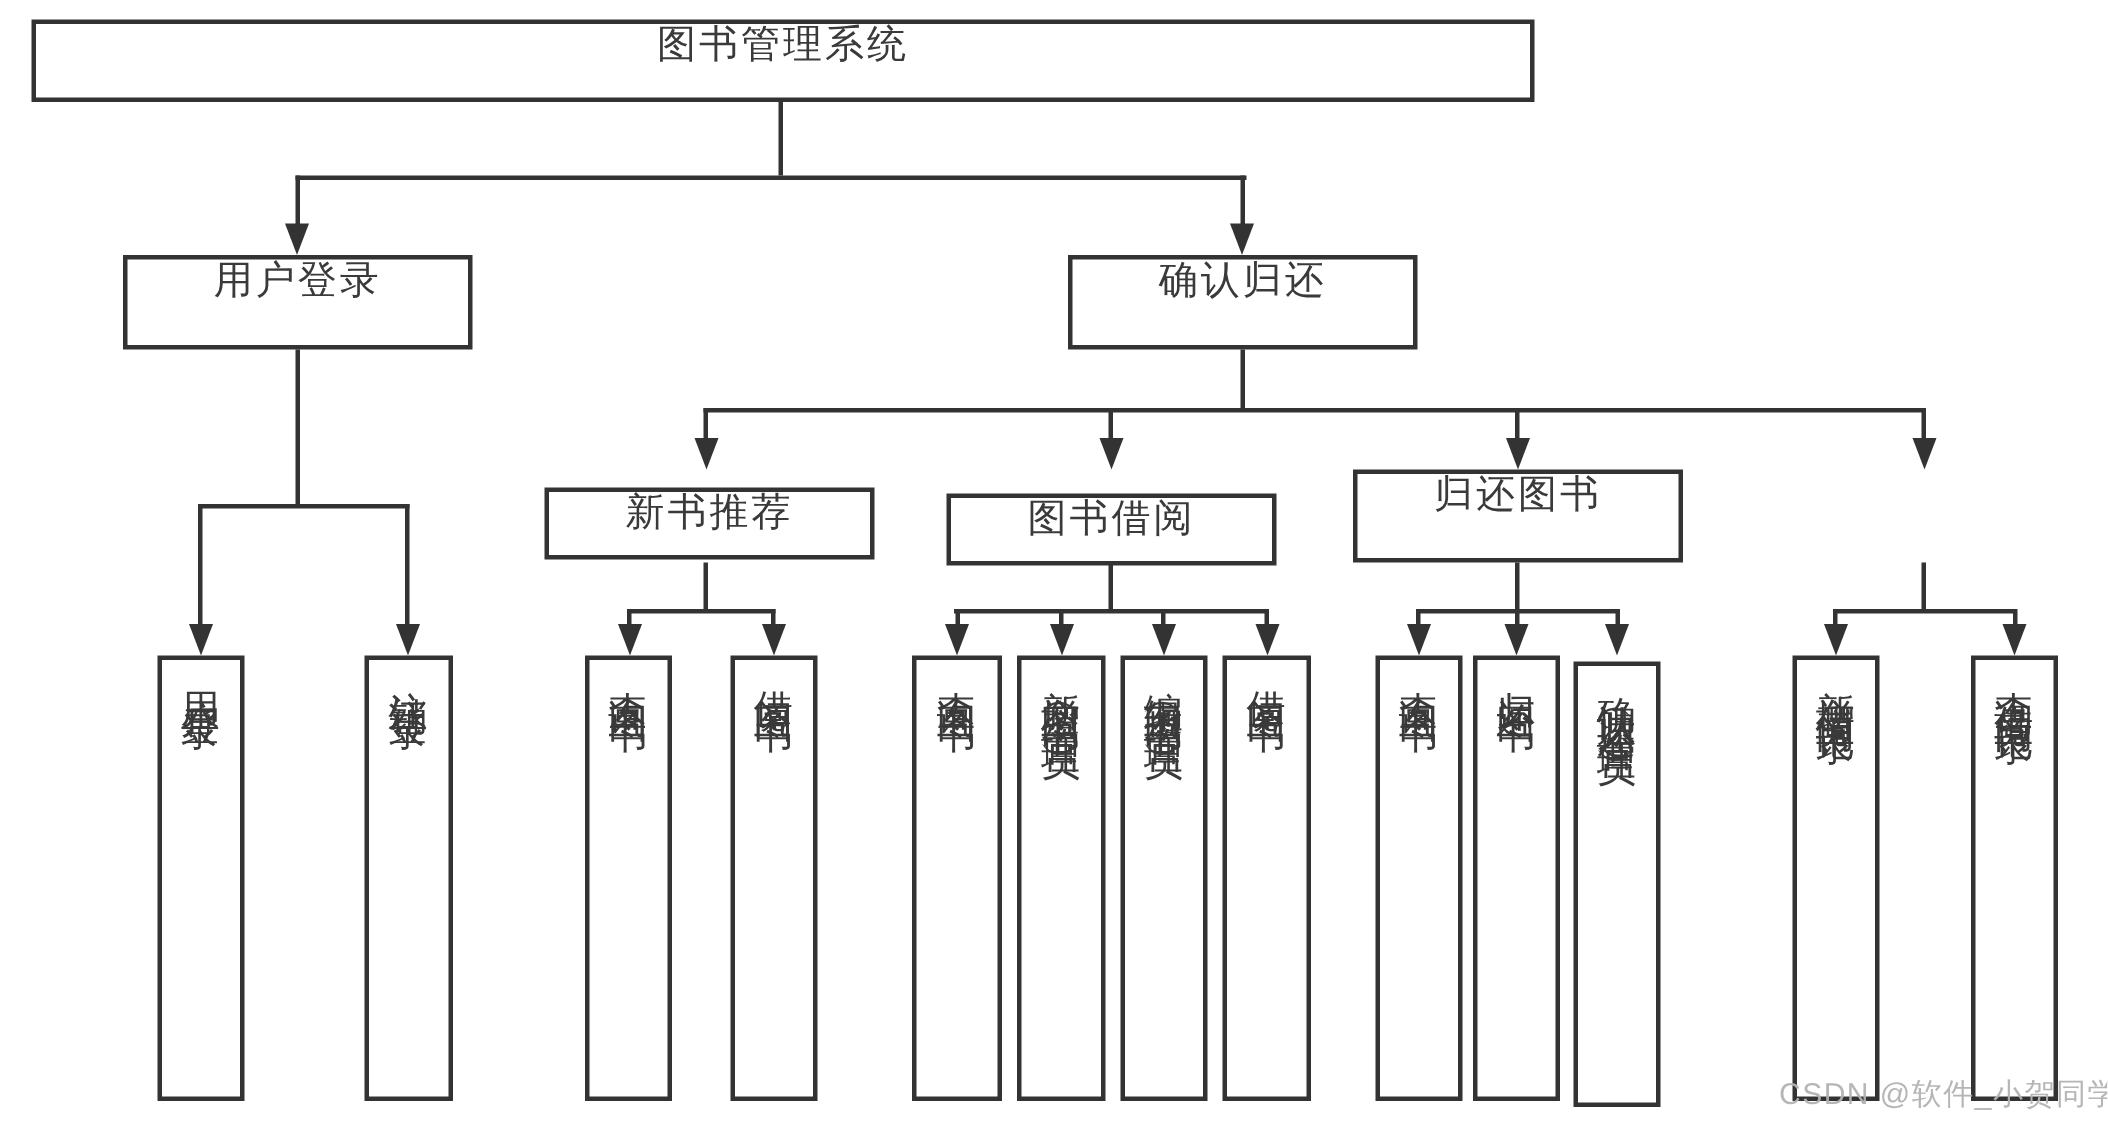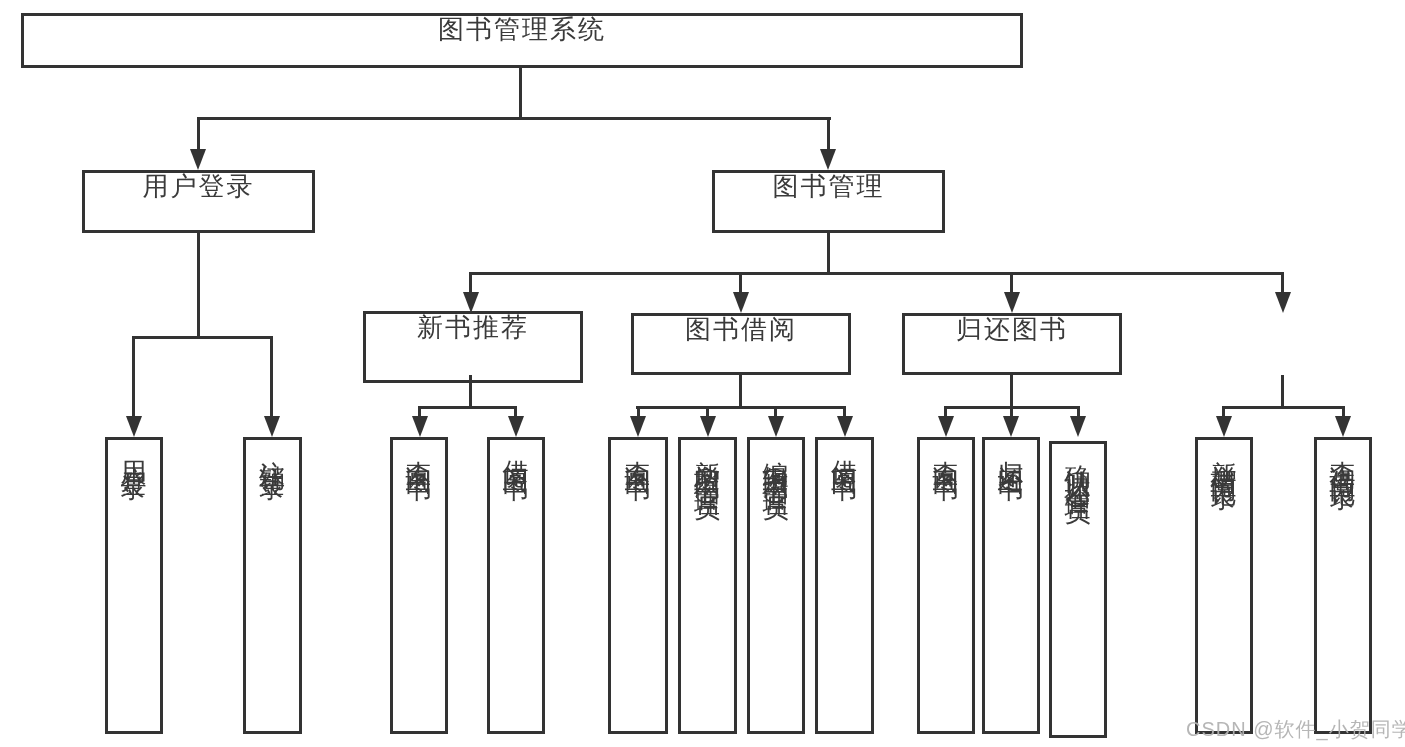--- a/index.html
+++ b/index.html
@@ -43,45 +43,45 @@
   <div class="hline" style="left:197px;top:117px;width:634px"></div>
   <div class="vline" style="left:197px;top:117px;height:33px"></div>
   <div class="arr" style="left:190px;top:149px"></div>
   <div class="vline" style="left:827px;top:117px;height:33px"></div>
   <div class="arr" style="left:820px;top:149px"></div>
 
   <div class="box" style="left:82px;top:170px;width:233px;height:63px">
     <span class="lbl">用户登录</span>
   </div>
   <div class="box" style="left:712px;top:170px;width:233px;height:63px">
-    <span class="lbl">图书管理</span>
+    <span class="lbl">确认归还</span>
   </div>
 
   <div class="vline" style="left:197px;top:233px;height:103px"></div>
   <div class="hline" style="left:132px;top:336px;width:141px"></div>
   <div class="vline" style="left:132px;top:336px;height:81px"></div>
   <div class="arr" style="left:126px;top:416px"></div>
   <div class="vline" style="left:270px;top:336px;height:81px"></div>
   <div class="arr" style="left:264px;top:416px"></div>
 
   <div class="vline" style="left:827px;top:233px;height:39px"></div>
   <div class="hline" style="left:469px;top:272px;width:815px"></div>
   <div class="vline" style="left:469px;top:272px;height:21px"></div>
   <div class="arr" style="left:463px;top:292px"></div>
   <div class="vline" style="left:739px;top:272px;height:21px"></div>
   <div class="arr" style="left:733px;top:292px"></div>
   <div class="vline" style="left:1010px;top:272px;height:21px"></div>
   <div class="arr" style="left:1004px;top:292px"></div>
   <div class="vline" style="left:1281px;top:272px;height:21px"></div>
   <div class="arr" style="left:1275px;top:292px"></div>
 
-  <div class="box" style="left:363px;top:311px;width:220px;height:72px">
+  <div class="box" style="left:363px;top:325px;width:220px;height:48px">
     <span class="lbl">新书推荐</span>
   </div>
-  <div class="box" style="left:631px;top:313px;width:220px;height:62px">
+  <div class="box" style="left:631px;top:329px;width:220px;height:48px">
     <span class="lbl">图书借阅</span>
   </div>
   <div class="box" style="left:902px;top:313px;width:220px;height:62px">
     <span class="lbl">归还图书</span>
   </div>
 
   <div class="vline" style="left:469px;top:375px;height:31px"></div>
   <div class="hline" style="left:418px;top:406px;width:99px"></div>
   <div class="vline" style="left:418px;top:406px;height:12px"></div>
   <div class="arr" style="left:412px;top:416px"></div>

